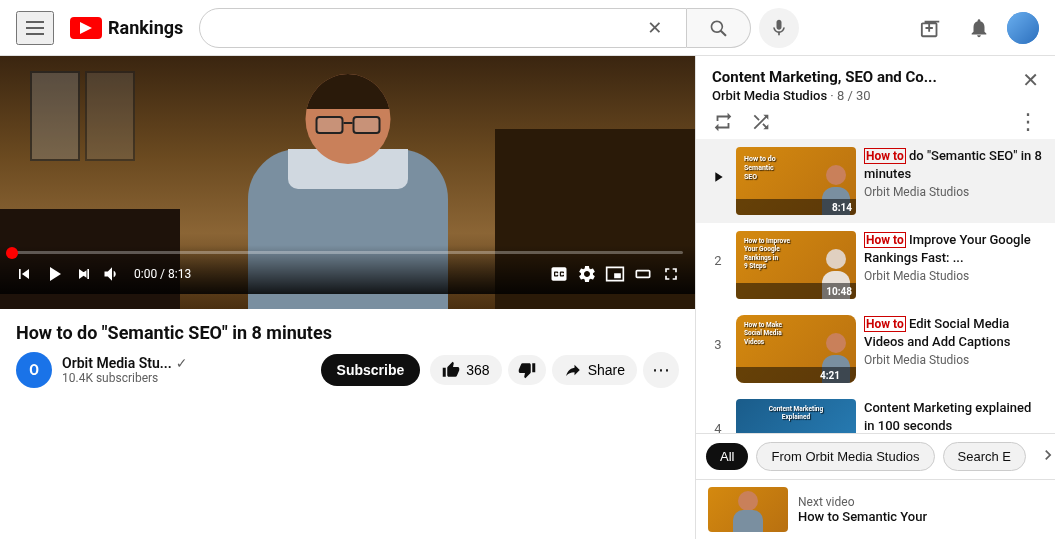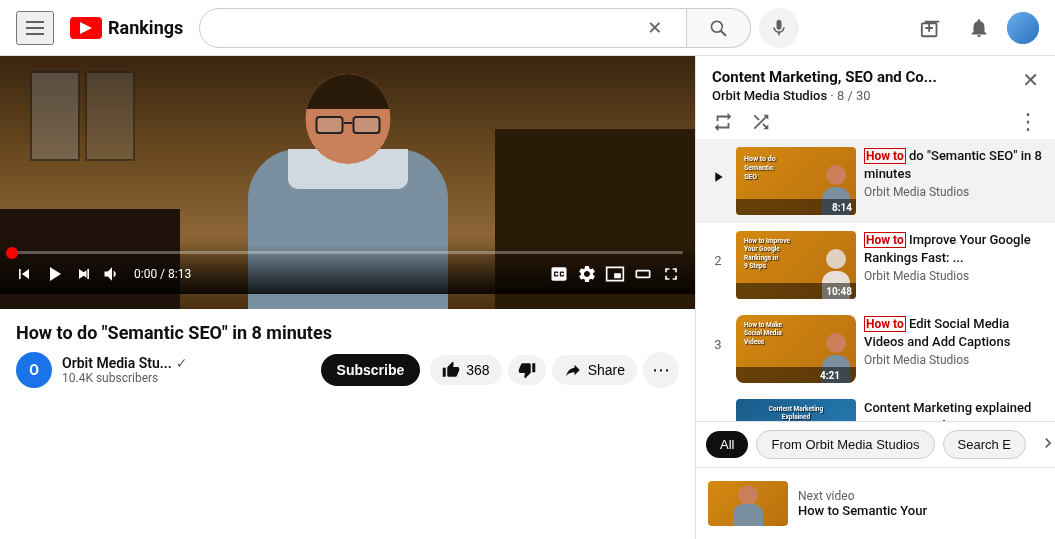--- a/index.html
+++ b/index.html
@@ -358,21 +358,21 @@
       <button style="padding:6px 14px;border-radius:20px;border:none;background:#0f0f0f;color:#fff;font-size:13px;cursor:pointer;font-weight:500;white-space:nowrap;">All</button>
       <button style="padding:6px 14px;border-radius:20px;border:1px solid #ccc;background:#f2f2f2;font-size:13px;cursor:pointer;font-weight:500;white-space:nowrap;color:#0f0f0f;">From Orbit Media Studios</button>
       <button style="padding:6px 14px;border-radius:20px;border:1px solid #ccc;background:#f2f2f2;font-size:13px;cursor:pointer;font-weight:500;white-space:nowrap;color:#0f0f0f;">Search E</button>
       <button style="background:none;border:none;cursor:pointer;color:#606060;margin-left:4px;flex-shrink:0;">
         <svg viewBox="0 0 24 24" width="20" height="20" fill="#606060">
             <path d="M10 6L8.59 7.41 13.17 12l-4.58 4.59L10 18l6-6z"></path>
           </svg>
       </button>
     </div>
 
-    <div style="display:flex;align-items:center;gap:10px;padding:13px 12px;border-top:1px solid #e0e0e0;cursor:pointer;">
+    <div style="display:flex;align-items:center;gap:10px;padding:7px 12px;border-top:1px solid #e0e0e0;cursor:pointer;">
       <div style="width:80px;height:45px;border-radius:4px;overflow:hidden;background:linear-gradient(135deg,#d4890f,#b87010);flex-shrink:0;position:relative;">
         <div style="width:20px;height:20px;background:#c9805a;border-radius:50%;position:absolute;top:4px;left:50%;transform:translateX(-50%);"></div>
         <div style="width:30px;height:22px;background:#7a8fa0;border-radius:10px 10px 0 0;position:absolute;bottom:0;left:50%;transform:translateX(-50%);"></div>
       </div>
       <div>
         <div style="font-size:12px;color:#606060;">Next video</div>
         <div style="font-size:13px;font-weight:500;">How to Semantic Your</div>
       </div>
     </div>
 

